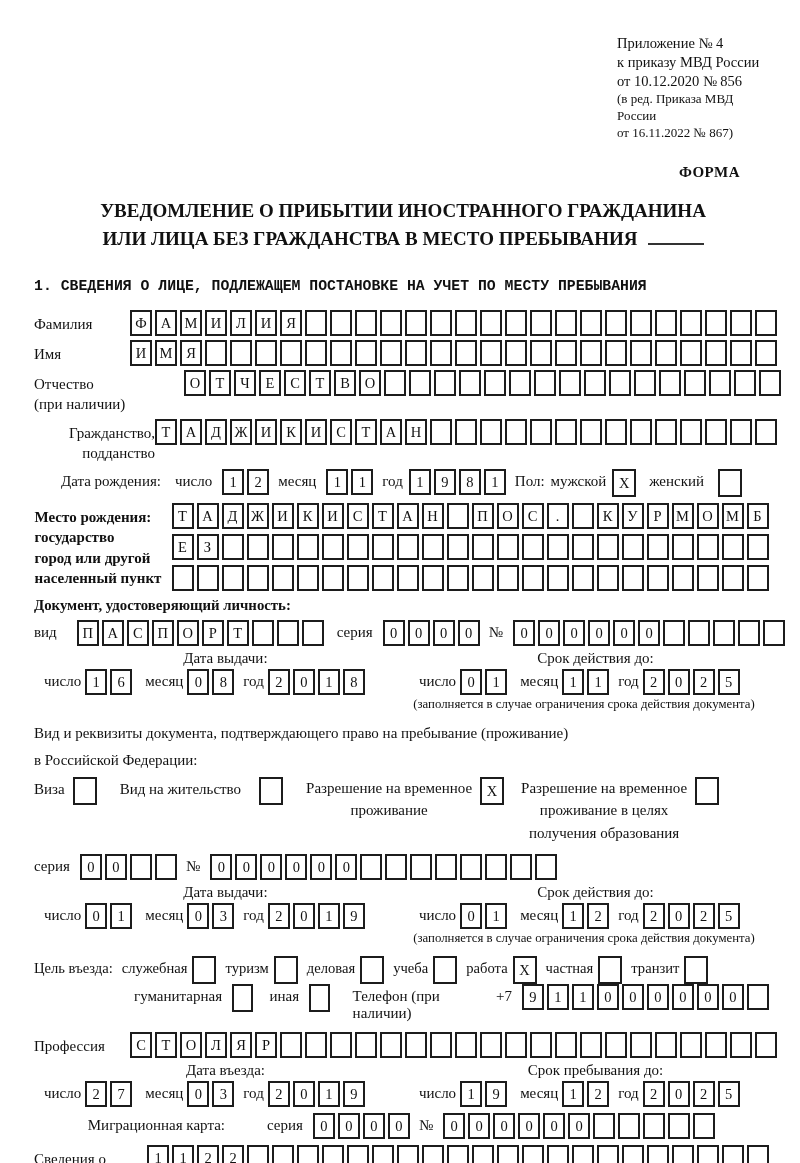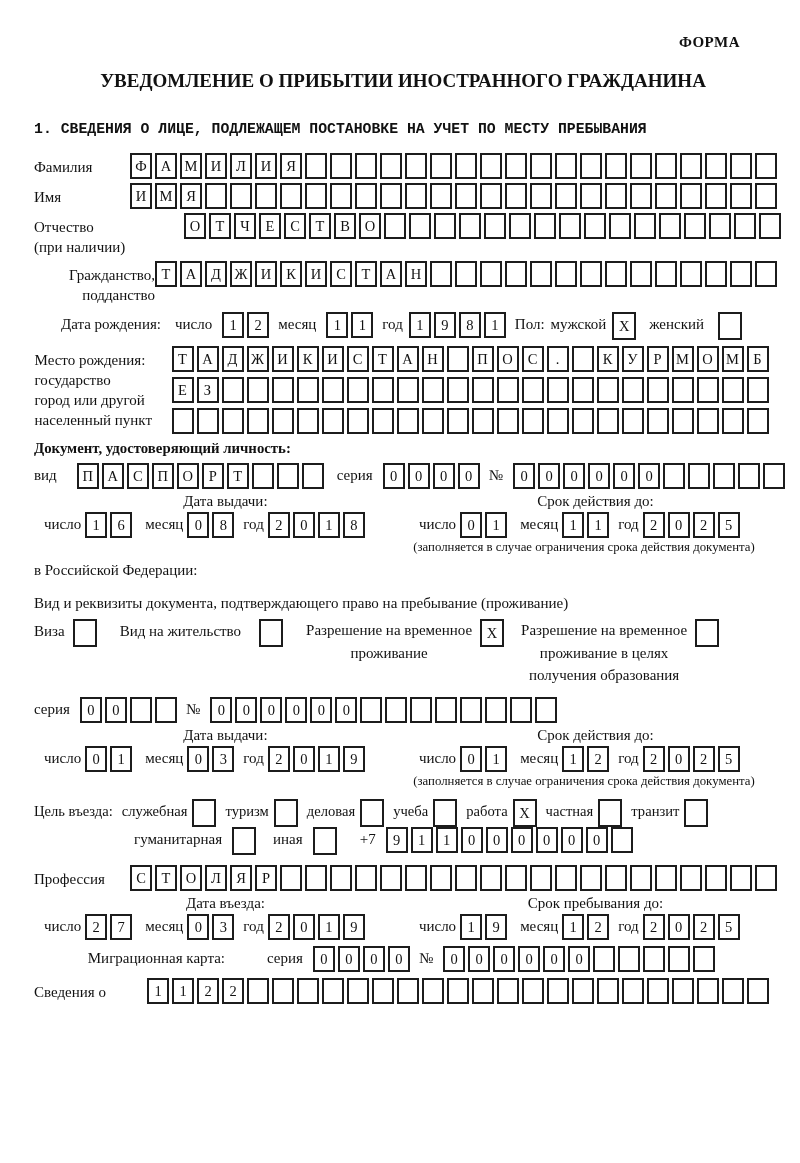--- a/index.html
+++ b/index.html
@@ -2,34 +2,34 @@
 <html><head>
 <meta charset="utf-8">
 <style>
   html,body{margin:0;padding:0;background:#fff;}
   body{width:800px;min-height:1163px;font-family:"Liberation Serif",serif;color:#111;}
   .page{box-sizing:border-box;width:800px;min-height:1163px;padding:34px 28px 20px 34px;position:relative;}
 
   
   .hdr{margin-left:583px;font-size:14.5px;line-height:1.32;}
   .hdr .small{font-size:13px;line-height:1.3;}
-  .forma{text-align:right;padding-right:32px;font-weight:bold;font-size:15px;letter-spacing:.5px;}
+  .forma{text-align:right;padding-right:32px;font-weight:bold;font-size:15px;margin-top:22px;letter-spacing:.5px;}
 
   .title{text-align:center;font-weight:bold;font-size:19px;line-height:1.45;margin-top:16px;}
   .uline{display:inline-block;width:56px;border-bottom:2px solid #333;margin-left:10px;vertical-align:baseline;}
 
   .sec1{font-weight:bold;font-size:14.8px;margin-top:26px;margin-bottom:16px;font-family:Liberation Mono, monospace;}
 
   
   .row{display:flex;align-items:flex-start;margin-bottom:4px;font-size:15px;}
   .lbl{flex:0 0 auto;padding-top:4px;line-height:1.35;}
   .w95{width:96px;}
   .w150{width:150px;}
   .w120{width:121px;text-align:right;}
-  .w137{width:137px;}
+  .w137{width:137px;font-weight:bold;}
   .cells{white-space:nowrap;}
   .cell{display:inline-block;box-sizing:border-box;width:22px;height:26px;border:2px solid #1c1c1c;
         margin-right:3px;text-align:center;font-size:14.5px;line-height:22px;vertical-align:top;
         font-family:"Liberation Serif",serif;}
   .cb{width:24px;height:28px;line-height:24px;}
 
   .inlbl{padding-top:4px;}
   .gap6{margin-left:6px;} .gap10{margin-left:10px;} .gap14{margin-left:14px;} .gap20{margin-left:20px;}
 
   
@@ -64,25 +64,33 @@
   
   .reps{display:flex;font-size:15px;margin-top:6px;}
   .reps-label{width:122px;line-height:1.55;padding-top:3px;}
   .reps-rows .cells{display:block;margin-bottom:5px;}
 </style>
 </head>
 <body>
 
 <div class="page">
 
+  <div class="hdr">
+    <div>Приложение № 4</div>
+    <div>к приказу МВД России</div>
+    <div>от 10.12.2020 № 856</div>
+    <div class="small">(в ред. Приказа МВД России</div>
+    <div class="small">от 16.11.2022 № 867)</div>
+  </div>
 
   <div class="forma">ФОРМА</div>
 
   <div class="title">
     <div>УВЕДОМЛЕНИЕ О ПРИБЫТИИ ИНОСТРАННОГО ГРАЖДАНИНА</div>
+    <div><span>ИЛИ ЛИЦА БЕЗ ГРАЖДАНСТВА В МЕСТО ПРЕБЫВАНИЯ</span><span class="uline"></span></div>
   </div>
 
   <div class="sec1">1. СВЕДЕНИЯ О ЛИЦЕ, ПОДЛЕЖАЩЕМ ПОСТАНОВКЕ НА УЧЕТ ПО МЕСТУ ПРЕБЫВАНИЯ</div>
 
   <div class="row">
     <div class="lbl w95">Фамилия</div>
     <div class="cells"><span class="cell">Ф</span><span class="cell">А</span><span class="cell">М</span><span class="cell">И</span><span class="cell">Л</span><span class="cell">И</span><span class="cell">Я</span><span class="cell"></span><span class="cell"></span><span class="cell"></span><span class="cell"></span><span class="cell"></span><span class="cell"></span><span class="cell"></span><span class="cell"></span><span class="cell"></span><span class="cell"></span><span class="cell"></span><span class="cell"></span><span class="cell"></span><span class="cell"></span><span class="cell"></span><span class="cell"></span><span class="cell"></span><span class="cell"></span><span class="cell"></span></div>
   </div>
 
   <div class="row">
@@ -165,22 +173,22 @@
         <span class="cells"><span class="cell">0</span><span class="cell">1</span></span>
         <span class="w gap10">месяц</span>
         <span class="cells"><span class="cell">1</span><span class="cell">1</span></span>
         <span class="w gap6">год</span>
         <span class="cells"><span class="cell">2</span><span class="cell">0</span><span class="cell">2</span><span class="cell">5</span></span>
       </div>
     </div>
   </div>
   <div class="note-right">(заполняется в случае ограничения срока действия документа)</div>
 
+  <div class="plain mt10">Вид и реквизиты документа, подтверждающего право на пребывание (проживание)</div>
   <div class="plain mt4">в Российской Федерации:</div>
-  <div class="plain mt10">Вид и реквизиты документа, подтверждающего право на пребывание (проживание)</div>
 
   <div class="perm-row">
     <span class="perm-item">
       <span class="inlbl">Виза</span>
       <span class="cell cb"></span>
     </span>
     <span class="perm-item gap20">
       <span class="inlbl">Вид на жительство</span>
       <span class="cell cb" style="margin-left:18px;"></span>
     </span>
@@ -264,20 +272,21 @@
         <span class="inlbl">транзит</span>
         <span class="cell cb"></span>
       </span>
   </div>
 
   <div class="phone-row">
     <span class="inlbl" style="margin-left:100px;">гуманитарная</span>
     <span class="cell cb gap10"></span>
     <span class="inlbl gap14">иная</span>
     <span class="cell cb gap10"></span>
+    <span class="inlbl gap20">Телефон (при наличии)</span>
     <span class="inlbl gap20">+7</span>
     <span class="cells gap10"><span class="cell">9</span><span class="cell">1</span><span class="cell">1</span><span class="cell">0</span><span class="cell">0</span><span class="cell">0</span><span class="cell">0</span><span class="cell">0</span><span class="cell">0</span><span class="cell"></span></span>
   </div>
 
   <div class="row mt10">
     <div class="lbl w95">Профессия</div>
     <div class="cells"><span class="cell">С</span><span class="cell">Т</span><span class="cell">О</span><span class="cell">Л</span><span class="cell">Я</span><span class="cell">Р</span><span class="cell"></span><span class="cell"></span><span class="cell"></span><span class="cell"></span><span class="cell"></span><span class="cell"></span><span class="cell"></span><span class="cell"></span><span class="cell"></span><span class="cell"></span><span class="cell"></span><span class="cell"></span><span class="cell"></span><span class="cell"></span><span class="cell"></span><span class="cell"></span><span class="cell"></span><span class="cell"></span><span class="cell"></span><span class="cell"></span></div>
   </div>
 
   <div class="dates-row">

